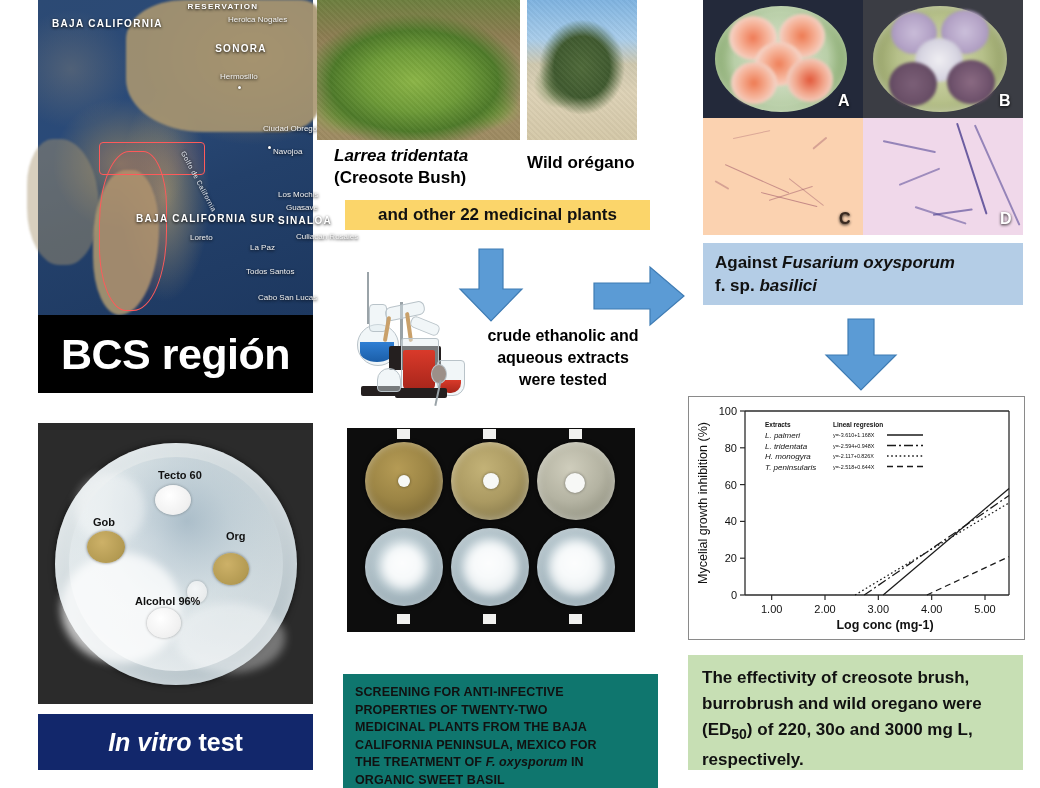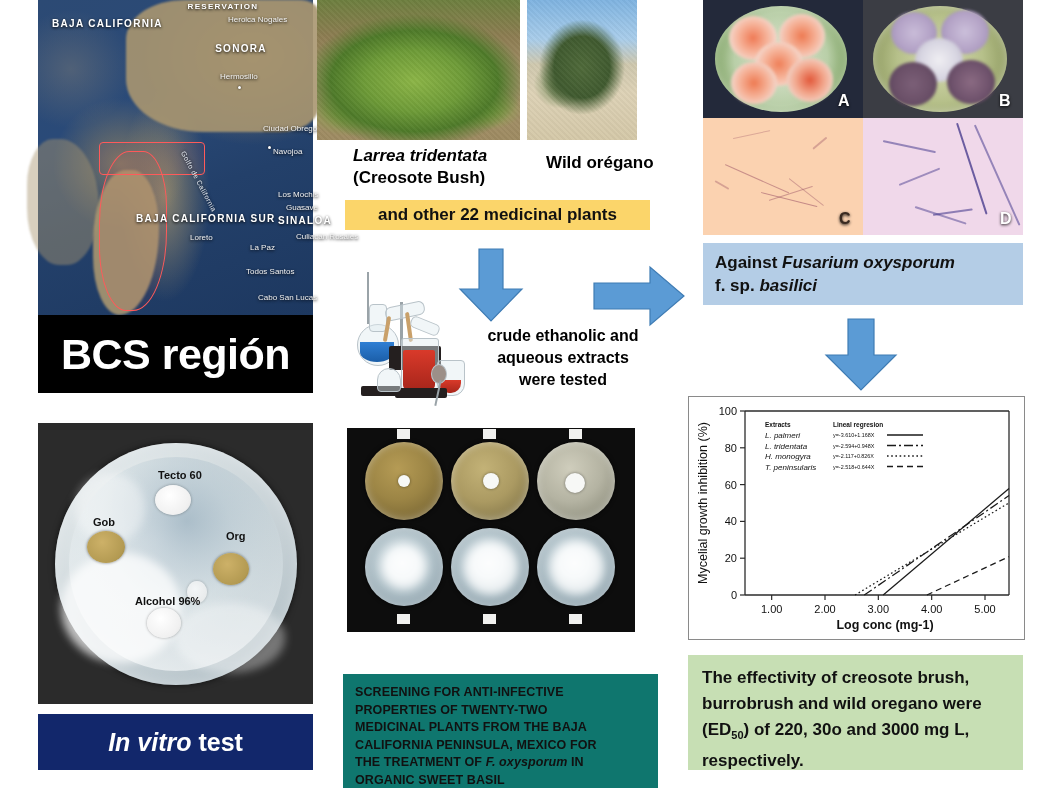--- a/index.html
+++ b/index.html
@@ -66,21 +66,21 @@
       radial-gradient(ellipse 28% 22% at 82% 78%, #7ea93f, rgba(0,0,0,0) 70%),
       linear-gradient(180deg,#6d7f3f 0%,#8d7d52 26%,#a4916a 55%,#9e8b62 100%);}
   #plant-oregano{left:527px;top:0px;width:110px;height:140px;
     background:
       radial-gradient(ellipse 46% 40% at 50% 48%, #4f6a3a 0%, #405a2f 55%, rgba(0,0,0,0) 85%),
       radial-gradient(ellipse 30% 22% at 30% 60%, #51703a, rgba(0,0,0,0) 80%),
       linear-gradient(180deg,#7fb3e0 0%,#a9cdea 28%,#cfc8ae 46%,#ddd2b6 66%,#d4c8a8 100%);}
   .photo-grain{position:absolute;inset:0;opacity:.28;
     background-image:repeating-linear-gradient(45deg,rgba(255,255,255,.10) 0 2px,rgba(0,0,0,.10) 2px 4px);}
 
-  .plant-cap{position:absolute;font-size:17px;font-weight:bold;color:#000;line-height:22px;margin-left:19px;}
+  .plant-cap{position:absolute;font-size:17px;font-weight:bold;color:#000;line-height:22px;}
   .plant-cap .it{font-style:italic;}
 
   
   #yellow-plants{left:345px;top:200px;width:305px;height:30px;background:#fbd56a;
                  display:flex;align-items:center;justify-content:center;}
   #yellow-plants span{font-size:17px;font-weight:bold;color:#111;}
 
   
   #distill{left:355px;top:268px;width:120px;height:150px;}
   .glass{position:absolute;border:1.5px solid #b9c3c9;border-radius:50%;background:rgba(225,235,240,.45);}
@@ -137,21 +137,21 @@
   #blue-box .it{font-style:italic;}
 
   
   #chart-box{left:688px;top:396px;width:335px;height:242px;background:#fff;border:1px solid #8a8a8a;}
   #chart-svg{display:block;}
 
   
   #green-box{left:688px;top:655px;width:335px;height:115px;background:#c7dfb4;
              padding:10px 14px;box-sizing:border-box;}
   #green-box p{margin:0;font-size:17px;font-weight:bold;color:#111;line-height:26px;}
-  #green-box sub{font-size:11px;}
+  #green-box sub{font-size:14px;}
 </style>
 </head>
 <body>
 
 <div id="map" class="abs">
   <div class="landmass" style="left:-4%;top:44%;width:26%;height:40%;border-radius:40% 60% 50% 50%;opacity:.5;"></div>
   <div class="landmass" style="left:20%;top:54%;width:24%;height:46%;border-radius:50% 40% 60% 40%;"></div>
   <div class="landmass" style="left:32%;top:0%;width:70%;height:42%;border-radius:30% 10% 20% 40%;"></div>
 
   <div class="bcs-outline" style="left:22%;top:48%;width:24%;height:50%;border-radius:45% 35% 50% 40%;"></div>

